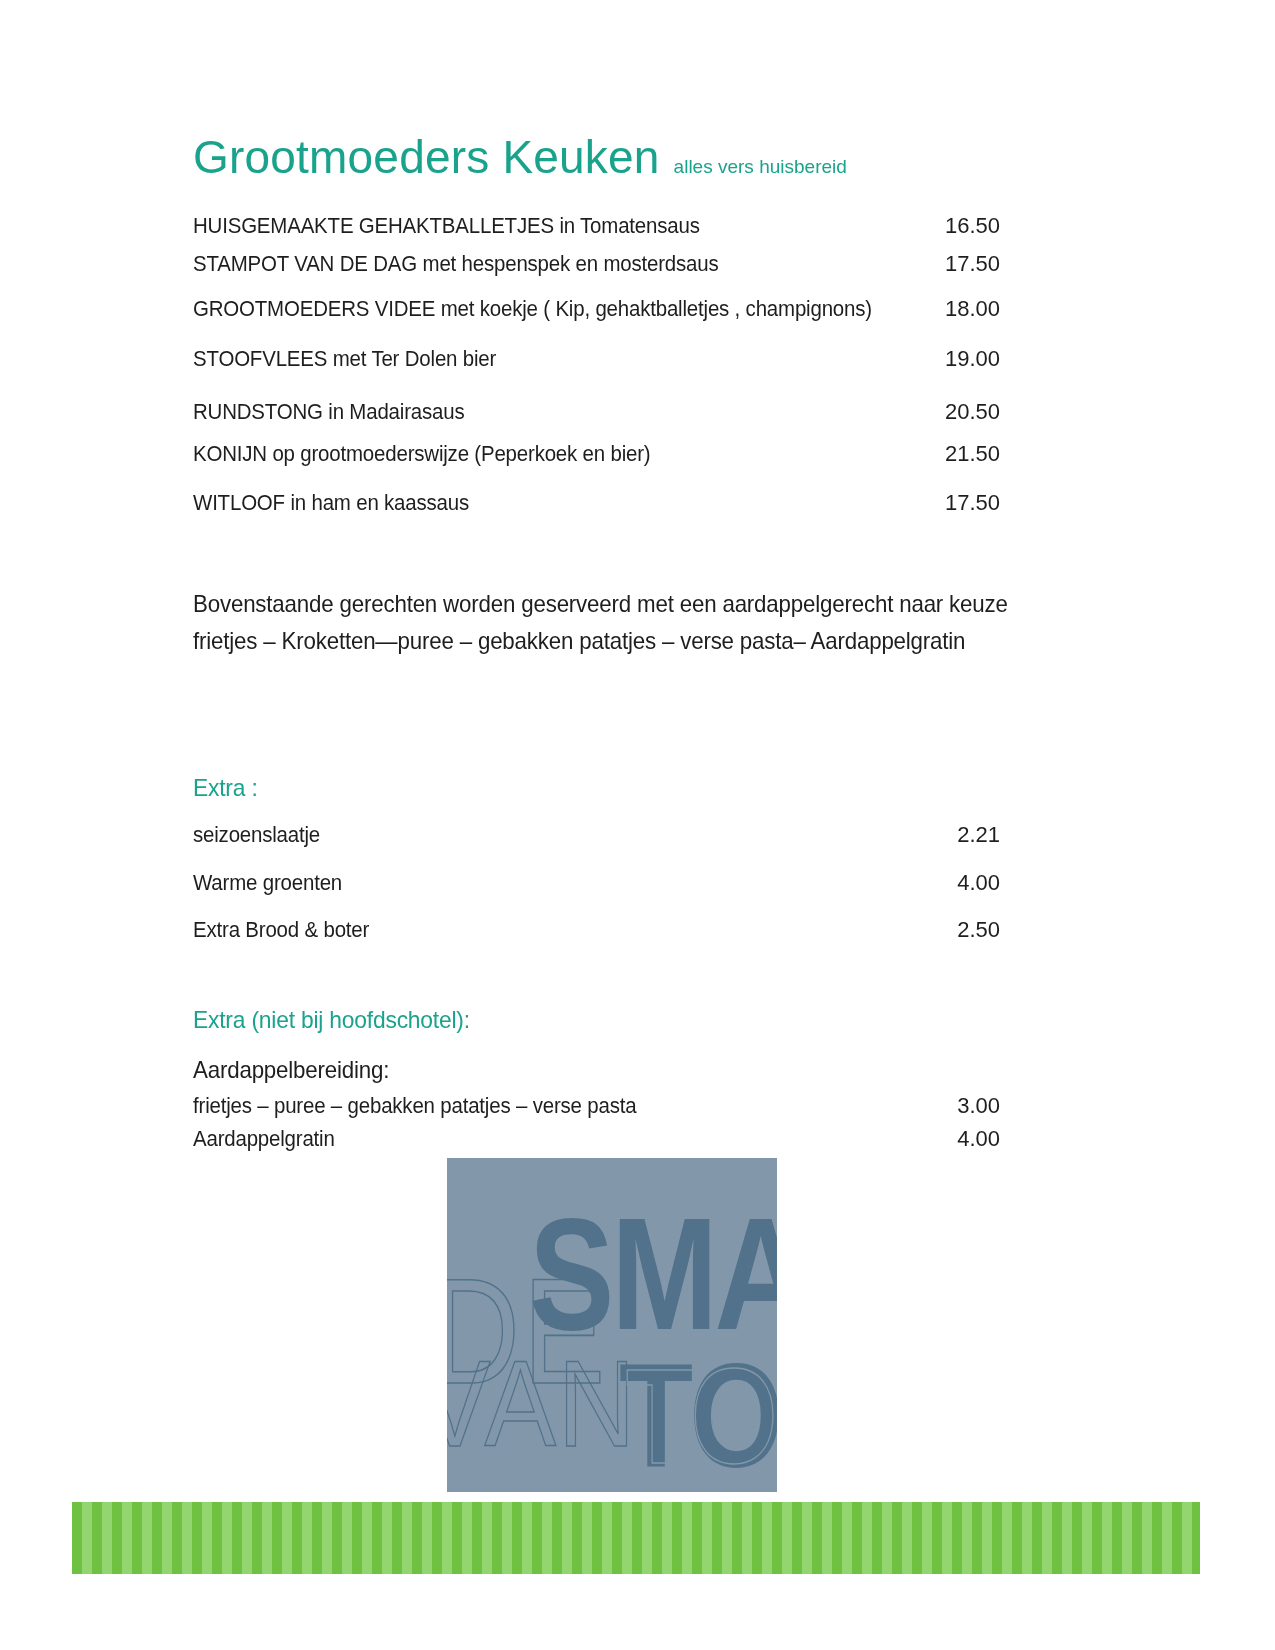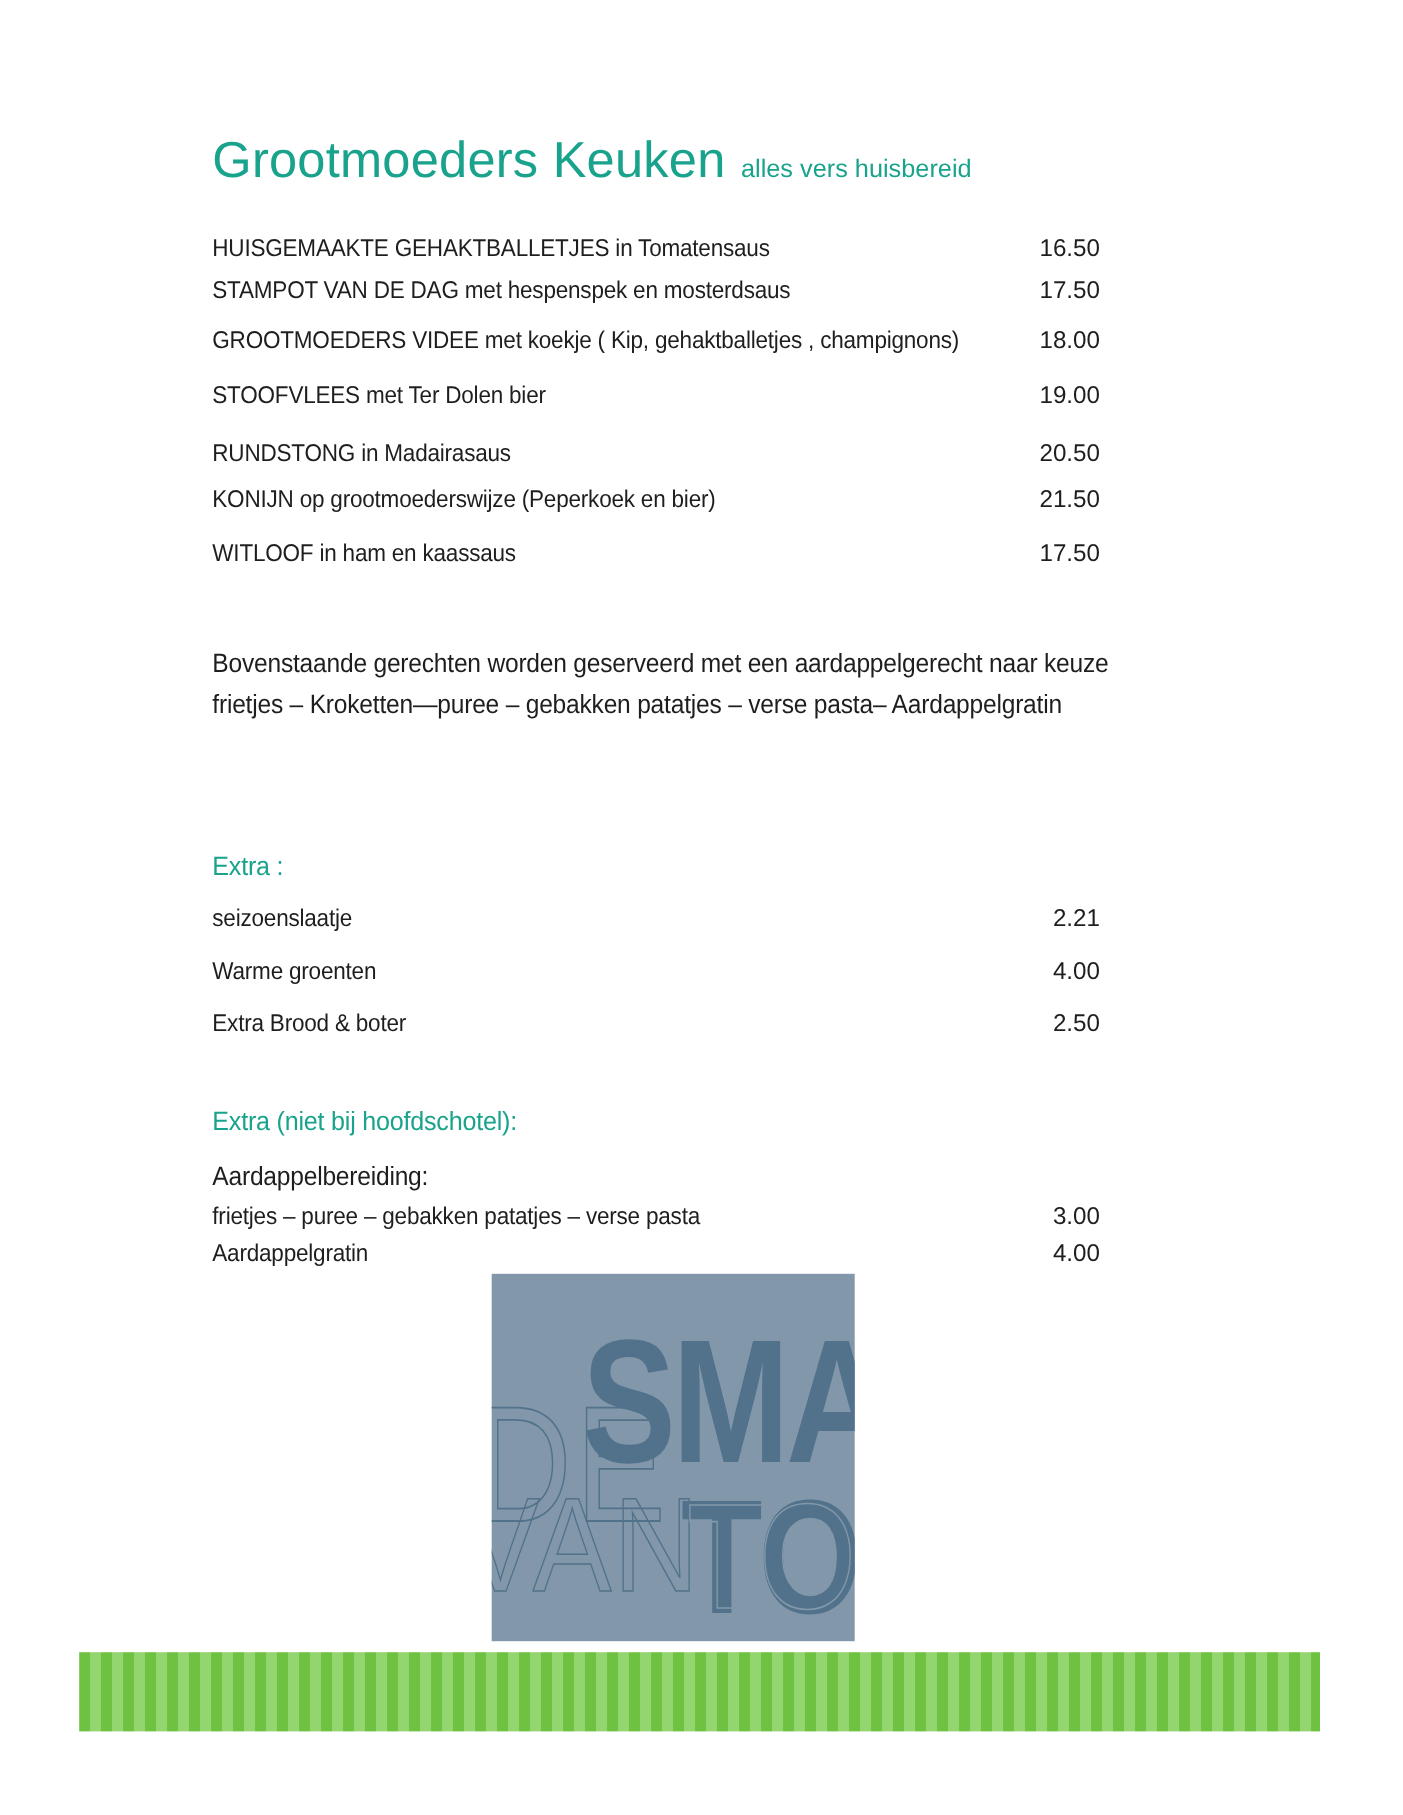--- a/index.html
+++ b/index.html
@@ -25,23 +25,24 @@
     display: flex;
     align-items: baseline;
     gap: 14px;
     color: var(--accent-teal, #1aa38c);
     white-space: nowrap;
   }
   .title-main {
     font-size: 46px;
     font-weight: 400;
     letter-spacing: 0.2px;
+    margin-top: 12px;
   }
   .title-sub {
-    font-size: 23px;
+    font-size: 19px;
     font-weight: 400;
   }
 
   
   .price-row {
     position: absolute;
     left: 193px;
     width: 807px;
     height: 32px;
     font-size: 22px;

